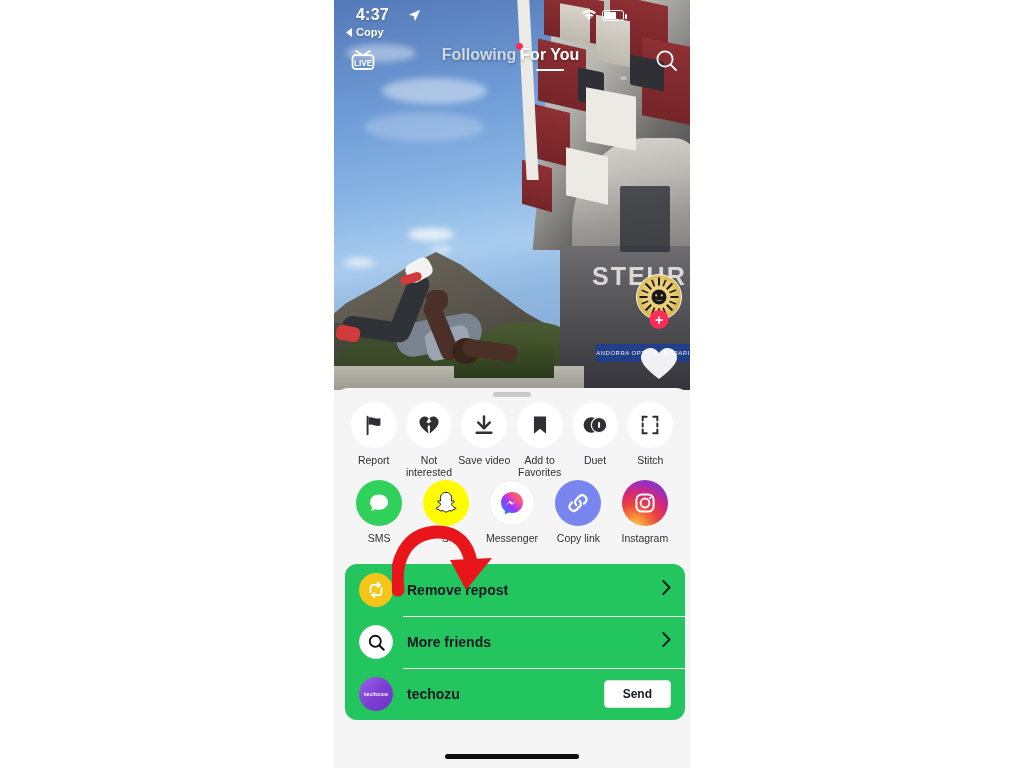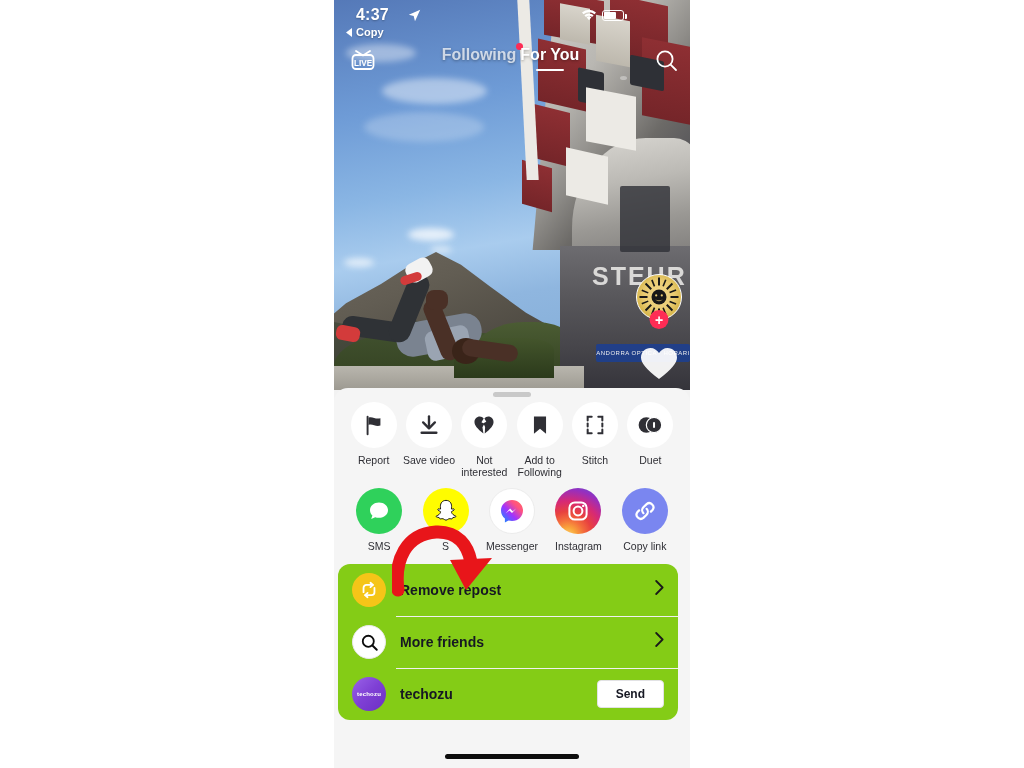--- a/index.html
+++ b/index.html
@@ -300,21 +300,21 @@
   .action .bubble {
     width: 46px; height: 46px; border-radius: 50%; background: #ffffff;
     display: flex; align-items: center; justify-content: center;
   }
   .action .lbl {
     font-size: 10.5px; color: #2f2f35; text-align: center; line-height: 1.15;
     white-space: pre-line;
   }
 
   .row-apps {
-    position: absolute; left: 0; top: 100px; width: 356px;
+    position: absolute; left: 0; top: 92px; width: 356px;
     display: flex; padding: 0 12px;
   }
   .app {
     flex: 1 0 0; display: flex; flex-direction: column; align-items: center; gap: 6px;
     min-width: 0;
   }
   .app .circ {
     width: 46px; height: 46px; border-radius: 50%;
     display: flex; align-items: center; justify-content: center;
     overflow: hidden;
@@ -323,22 +323,22 @@
     font-size: 10.5px; color: #2f2f35; text-align: center; white-space: nowrap;
   }
   .circ-sms { background: #2fd15b; }
   .circ-snap { background: #fffc00; }
   .circ-msgr { background: #ffffff; border: 1px solid #ececec; }
   .circ-reddit { background: #ff4500; }
   .circ-ig { background: radial-gradient(circle at 28% 104%, #fdd36a 0%, #f9a43b 14%, #f36c3c 28%, #e8413f 42%, #d62976 60%, #962fbf 80%, #4f5bd5 100%); }
   .circ-link { background: #7a86f0; }
 
   .list-card {
-    position: absolute; left: 4px; top: 176px; width: 340px;
-    background: #84cc16; border-radius: 12px;
+    position: absolute; left: 11px; top: 176px; width: 340px;
+    background: #22c55e; border-radius: 12px;
     overflow: hidden;
   }
   .list-row {
     position: relative;
     height: 52px;
     display: flex; align-items: center; padding: 0 14px; gap: 14px;
   }
   .list-row + .list-row::before {
     content: ''; position: absolute; left: 58px; right: 0; top: 0;
     height: 1px; background: #f0f0f0;
@@ -557,75 +557,75 @@
               <path d="M5 3 L5 22" stroke="#2f2f35" stroke-width="2.1" stroke-linecap="round"></path>
               <path d="M6 4 C10 2 14 6.5 19 4.5 L19 12.5 C14 14.5 10 10 6 12 Z" fill="#2f2f35"></path>
             </svg>
           </div>
           <div class="lbl">Report</div>
         </div>
 
         <div class="action">
           <div class="bubble">
             <svg width="22" height="22" viewBox="0 0 24 24" aria-hidden="true">
+              <path d="M11.4 21.4 C4.6 15.6 1.6 12.4 1.6 8.6 C1.6 5.2 4.2 2.6 7.4 2.6 C9.2 2.6 10.7 3.5 11.7 4.8 L9.2 9 L12.4 10.6 L10.3 14.5 Z" fill="#2f2f35"></path>
+              <path d="M12.8 21.4 C19.6 15.6 22.4 12.4 22.4 8.6 C22.4 5.2 19.9 2.6 16.7 2.6 C14.9 2.6 13.4 3.5 12.4 4.8 L14.5 8.4 L11.3 10.2 L13.2 14.2 Z" fill="#2f2f35"></path>
+            </svg>
+          </div>
+          <div class="lbl">Not
+interested</div>
+        </div>
+
+        <div class="action">
+          <div class="bubble">
+            <svg width="22" height="22" viewBox="0 0 24 24" aria-hidden="true">
               <path d="M12 2.6 L12 14.4" stroke="#2f2f35" stroke-width="2.6" stroke-linecap="round"></path>
               <path d="M5.6 9.2 L12 15.6 L18.4 9.2" stroke="#2f2f35" stroke-width="2.6" fill="none" stroke-linecap="round" stroke-linejoin="round"></path>
               <path d="M4 20.4 L20 20.4" stroke="#2f2f35" stroke-width="2.6" stroke-linecap="round"></path>
             </svg>
           </div>
           <div class="lbl">Save video</div>
-        </div>
-
-        <div class="action">
-          <div class="bubble">
-            <svg width="22" height="22" viewBox="0 0 24 24" aria-hidden="true">
-              <path d="M11.4 21.4 C4.6 15.6 1.6 12.4 1.6 8.6 C1.6 5.2 4.2 2.6 7.4 2.6 C9.2 2.6 10.7 3.5 11.7 4.8 L9.2 9 L12.4 10.6 L10.3 14.5 Z" fill="#2f2f35"></path>
-              <path d="M12.8 21.4 C19.6 15.6 22.4 12.4 22.4 8.6 C22.4 5.2 19.9 2.6 16.7 2.6 C14.9 2.6 13.4 3.5 12.4 4.8 L14.5 8.4 L11.3 10.2 L13.2 14.2 Z" fill="#2f2f35"></path>
-            </svg>
-          </div>
-          <div class="lbl">Not
-interested</div>
         </div>
 
         <div class="action">
           <div class="bubble">
             <svg width="22" height="22" viewBox="0 0 24 24" aria-hidden="true">
               <path d="M5.4 2.6 L18.6 2.6 L18.6 21.6 L12 16 L5.4 21.6 Z" fill="#2f2f35"></path>
             </svg>
           </div>
           <div class="lbl">Add to
-Following</div>
+Favorites</div>
+        </div>
+
+        <div class="action">
+          <div class="bubble">
+            <svg width="24" height="22" viewBox="0 0 26 24" aria-hidden="true">
+              <circle cx="9" cy="12" r="8.4" fill="#2f2f35"></circle>
+              <circle cx="17.4" cy="12" r="8.4" fill="#2f2f35"></circle>
+              <circle cx="17.4" cy="12" r="8.4" fill="none" stroke="#ffffff" stroke-width="1.3"></circle>
+              <rect x="16.3" y="8.6" width="2.2" height="6.8" rx="1.1" fill="#ffffff"></rect>
+            </svg>
+          </div>
+          <div class="lbl">Duet</div>
         </div>
 
         <div class="action">
           <div class="bubble">
             <svg width="22" height="22" viewBox="0 0 24 24" aria-hidden="true">
               <g stroke="#2f2f35" stroke-width="2.2" fill="none" stroke-linecap="round">
                 <path d="M8.4 3 L4 3 L4 7.2"></path>
                 <path d="M15.6 3 L20 3 L20 7.2"></path>
                 <path d="M8.4 21 L4 21 L4 16.8"></path>
                 <path d="M15.6 21 L20 21 L20 16.8"></path>
                 <path d="M4 10.4 L4 13.6"></path>
                 <path d="M20 10.4 L20 13.6"></path>
               </g>
             </svg>
           </div>
           <div class="lbl">Stitch</div>
-        </div>
-
-        <div class="action">
-          <div class="bubble">
-            <svg width="24" height="22" viewBox="0 0 26 24" aria-hidden="true">
-              <circle cx="9" cy="12" r="8.4" fill="#2f2f35"></circle>
-              <circle cx="17.4" cy="12" r="8.4" fill="#2f2f35"></circle>
-              <circle cx="17.4" cy="12" r="8.4" fill="none" stroke="#ffffff" stroke-width="1.3"></circle>
-              <rect x="16.3" y="8.6" width="2.2" height="6.8" rx="1.1" fill="#ffffff"></rect>
-            </svg>
-          </div>
-          <div class="lbl">Duet</div>
         </div>
       </div>
 
       <div class="row-apps">
 
         <div class="app">
           <div class="circ circ-sms">
             <svg width="28" height="28" viewBox="0 0 28 28" aria-hidden="true">
               <path d="M14 5.6 C19.2 5.6 23 9 23 13.2 C23 17.4 19.2 20.8 14 20.8 C12.6 20.8 11.3 20.6 10.2 20.2 L6.2 21.9 L7.4 18.5 C6 17.1 5 15.3 5 13.2 C5 9 8.8 5.6 14 5.6 Z" fill="#ffffff"></path>
             </svg>
@@ -655,40 +655,40 @@
               </defs>
               <path d="M15 4 C8.6 4 4 8.7 4 14.5 c0 3.3 1.5 6.2 3.9 8.1 v3.9 l3.6 -2 c1.1 .3 2.3 .5 3.5 .5 6.4 0 11 -4.7 11 -10.5 S21.4 4 15 4 Z" fill="url(#mg)"></path>
               <path d="M8.6 17.6 L13.1 12.5 L15.7 15.2 L19.1 12.5 L15 17 L12.4 14.4 Z" fill="#ffffff"></path>
             </svg>
           </div>
           <div class="lbl">Messenger</div>
         </div>
 
 
         <div class="app">
-          <div class="circ circ-ig">
-            <svg width="28" height="28" viewBox="0 0 28 28" aria-hidden="true">
-              <rect x="5.4" y="5.4" width="17.2" height="17.2" rx="5.4" stroke="#ffffff" stroke-width="2" fill="none"></rect>
-              <circle cx="14" cy="14" r="4.4" stroke="#ffffff" stroke-width="2" fill="none"></circle>
-              <circle cx="19.2" cy="8.9" r="1.2" fill="#ffffff"></circle>
-            </svg>
-          </div>
-          <div class="lbl">Instagram</div>
-        </div>
-
-        <div class="app">
           <div class="circ circ-link">
             <svg width="28" height="28" viewBox="0 0 28 28" aria-hidden="true">
               <g stroke="#ffffff" stroke-width="2.2" fill="none" stroke-linecap="round">
                 <path d="M12.4 16.2 a4.2 4.2 0 0 1 0 -5.9 l3.2 -3.2 a4.2 4.2 0 0 1 5.9 5.9 l-1.6 1.6"></path>
                 <path d="M15.6 11.8 a4.2 4.2 0 0 1 0 5.9 l-3.2 3.2 a4.2 4.2 0 0 1 -5.9 -5.9 l1.6 -1.6"></path>
               </g>
             </svg>
           </div>
           <div class="lbl">Copy link</div>
+        </div>
+
+        <div class="app">
+          <div class="circ circ-ig">
+            <svg width="28" height="28" viewBox="0 0 28 28" aria-hidden="true">
+              <rect x="5.4" y="5.4" width="17.2" height="17.2" rx="5.4" stroke="#ffffff" stroke-width="2" fill="none"></rect>
+              <circle cx="14" cy="14" r="4.4" stroke="#ffffff" stroke-width="2" fill="none"></circle>
+              <circle cx="19.2" cy="8.9" r="1.2" fill="#ffffff"></circle>
+            </svg>
+          </div>
+          <div class="lbl">Instagram</div>
         </div>
       </div>
 
       <div class="list-card">
 
         <div class="list-row">
           <div class="row-ic ic-repost">
             <svg width="20" height="20" viewBox="0 0 22 22" aria-hidden="true">
               <g stroke="#ffffff" stroke-width="2" fill="none" stroke-linecap="round" stroke-linejoin="round">
                 <path d="M5 13.4 V8.6 a3.2 3.2 0 0 1 3.2 -3.2 H15"></path>

